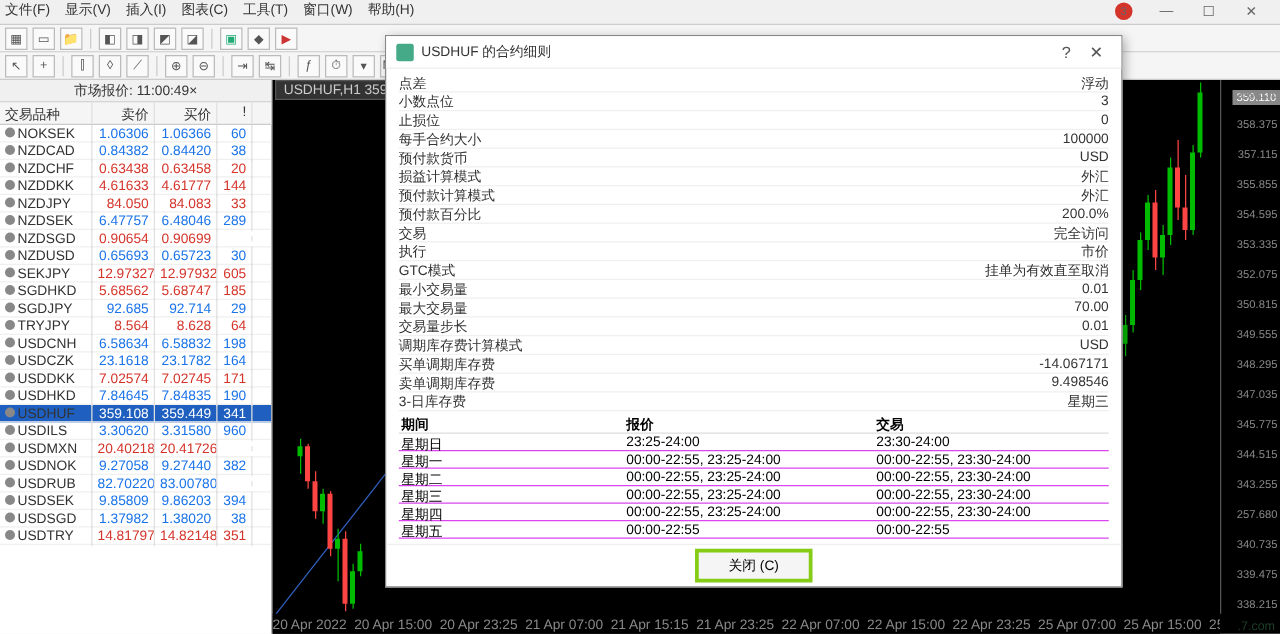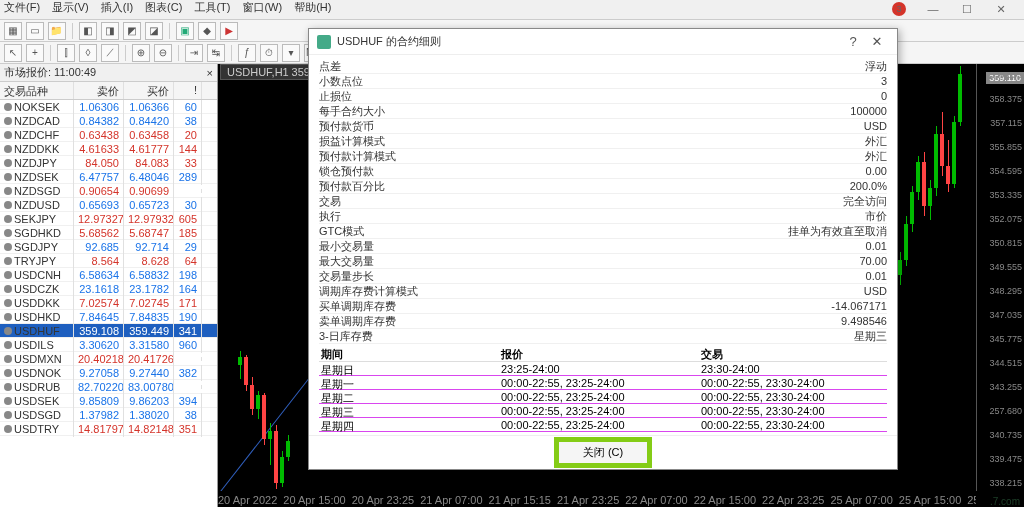--- a/index.html
+++ b/index.html
@@ -8,21 +8,21 @@
 .menubar span{margin-right:12px;color:#333;cursor:pointer}
 .win-ctrl{position:absolute;right:4px;top:2px;display:flex;gap:8px;align-items:center}
 .win-ctrl span{width:14px;height:14px;display:inline-flex;align-items:center;justify-content:center;color:#666}
 .badge{background:#d4342a;color:#fff;border-radius:50%;width:14px;height:14px;font-size:9px}
 .toolbar1{height:22px;background:#f5f5f5;border-bottom:1px solid #ccc;display:flex;align-items:center;padding:0 4px;gap:4px}
 .tbtn{width:18px;height:18px;border:1px solid #bbb;background:#fafafa;display:inline-flex;align-items:center;justify-content:center;font-size:10px;color:#555}
 .tsep{width:1px;height:16px;background:#ccc;margin:0 2px}
 .toolbar2{height:22px;background:#f5f5f5;border-bottom:1px solid #ccc;display:flex;align-items:center;padding:0 4px;gap:4px}
 .main{display:flex;height:445px}
 .left{width:218px;border-right:1px solid #999;background:#fff;display:flex;flex-direction:column}
-.mw-head{height:18px;background:#f0f0f0;border-bottom:1px solid #ccc;display:flex;align-items:center;padding:0 4px;font-size:10px;color:#333;justify-content:space-between}
+.mw-head{height:18px;background:#f0f0f0;border-bottom:1px solid #ccc;display:flex;align-items:center;padding:0 4px;font-size:10px;color:#333;justify-content:center}
 .mw-head .x{cursor:pointer}
 .grid-head{display:flex;height:18px;background:#f5f5f5;border-bottom:1px solid #ccc;font-size:10px;color:#333}
 .grid-head>div,.row>div{border-right:1px solid #e0e0e0;padding:2px 4px;overflow:hidden;white-space:nowrap}
 .c0{width:74px}.c1{width:50px;text-align:right}.c2{width:50px;text-align:right}.c3{width:28px;text-align:right}
 .rows{flex:1;overflow:hidden}
 .row{display:flex;height:14px;font-size:10px;align-items:center;border-bottom:1px solid #f0f0f0}
 .row .sym{color:#333}
 .row.sel{background:#1e5fbf;color:#fff}
 .row.sel .c1,.row.sel .c2,.row.sel .c3{color:#fff!important}
 .up{color:#1a73e8}.dn{color:#d4342a}
@@ -47,21 +47,21 @@
 .dlg-title .wb{width:24px;text-align:center;color:#555;cursor:pointer;font-size:13px}
 .dlg-body{flex:1;overflow:auto;padding:4px 10px}
 .prow{display:flex;height:15px;align-items:center;border-bottom:1px solid #f0f0f0;font-size:10px}
 .prow .k{flex:1;color:#333}
 .prow .v{color:#333;text-align:left}
 .sched-head{display:flex;height:16px;font-weight:bold;font-size:10px;border-bottom:1px solid #ddd;margin-top:2px}
 .sched-head>div,.srow>div{padding:1px 2px}
 .s0{width:180px}.s1{width:200px}.s2{flex:1}
 .srow{display:flex;height:14px;font-size:10px;border-bottom:1px solid #d946ef}
 .dlg-foot{height:34px;display:flex;align-items:center;justify-content:center;border-top:1px solid #eee}
-.dlg-foot button{padding:3px 24px;border:5px solid #84cc16;background:#f5f5f5;font-size:11px;cursor:pointer}
+.dlg-foot button{padding:3px 24px;border:3px solid #84cc16;background:#f5f5f5;font-size:11px;cursor:pointer}
 .watermark{position:absolute;right:4px;bottom:2px;color:#2a5a3a;font-size:10px;opacity:.7}
 </style>
 </head>
 <body>
 
 <div class="menubar">
   <span>文件(F)</span>
   <span>显示(V)</span>
   <span>插入(I)</span>
   <span>图表(C)</span>
@@ -428,24 +428,20 @@
         </div>
         <div class="prow">
           <div class="k">损益计算模式</div>
           <div class="v">外汇</div>
         </div>
         <div class="prow">
           <div class="k">预付款计算模式</div>
           <div class="v">外汇</div>
         </div>
         <div class="prow">
-          <div class="k">锁仓预付款</div>
-          <div class="v">0.00</div>
-        </div>
-        <div class="prow">
           <div class="k">预付款百分比</div>
           <div class="v">200.0%</div>
         </div>
         <div class="prow">
           <div class="k">交易</div>
           <div class="v">完全访问</div>
         </div>
         <div class="prow">
           <div class="k">执行</div>
           <div class="v">市价</div>

